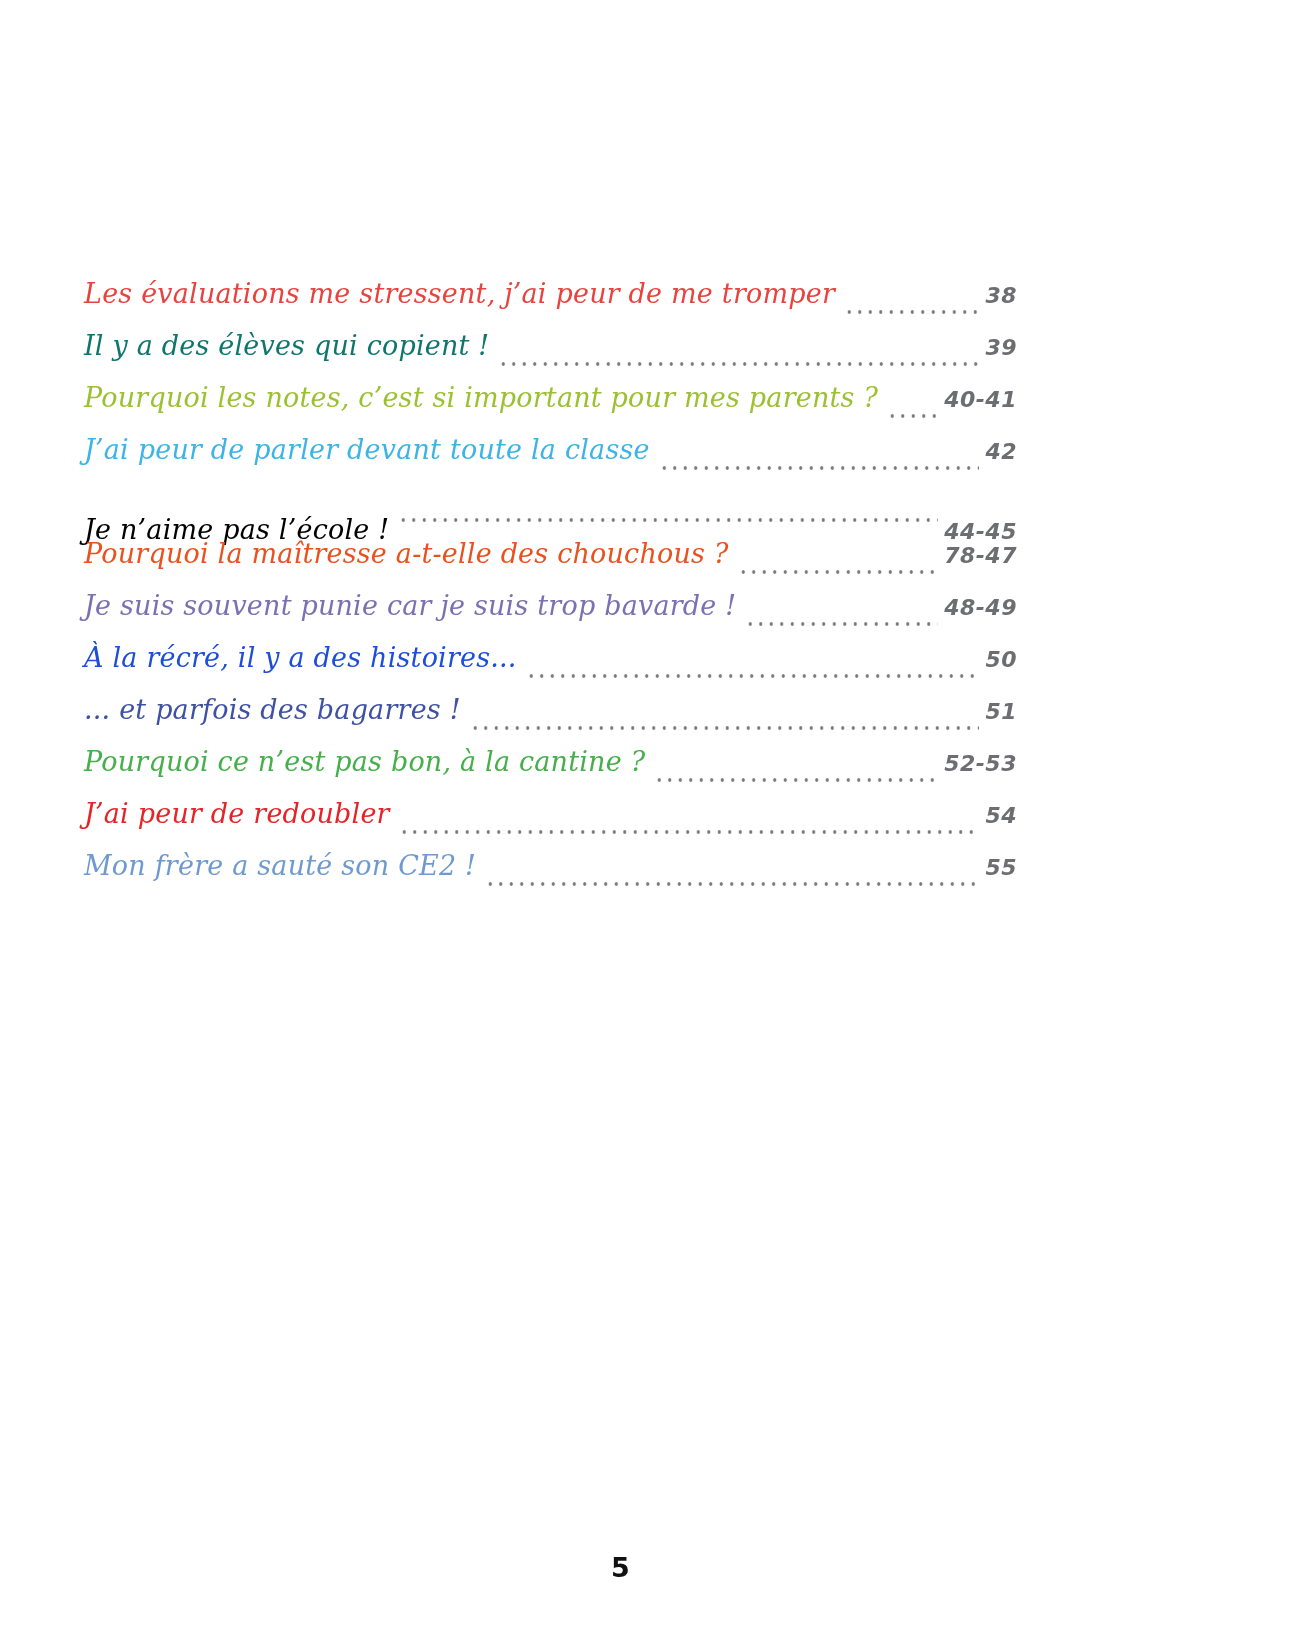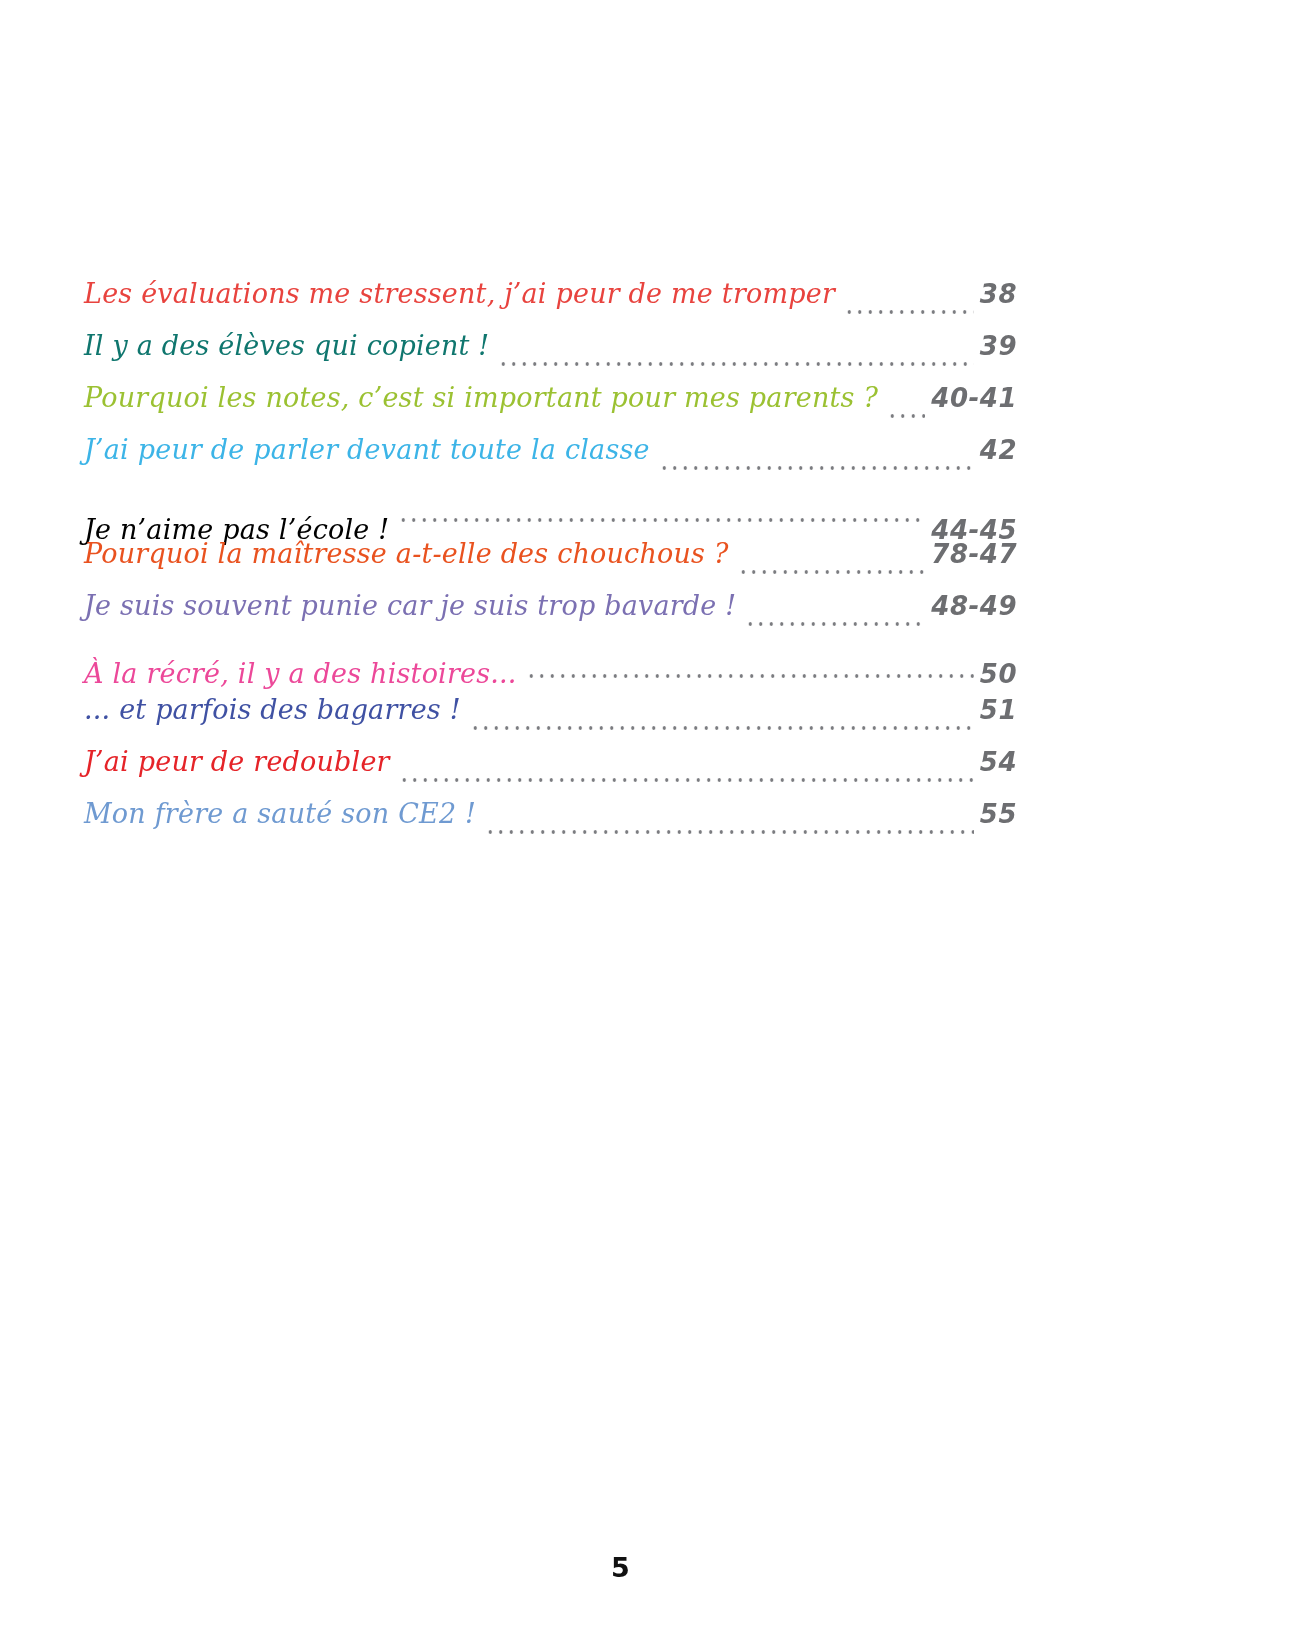--- a/index.html
+++ b/index.html
@@ -38,21 +38,21 @@
     margin: 0 6px 0 9px;
     background-image: radial-gradient(circle, #7b7c80 1.5px, rgba(0,0,0,0) 2px);
     background-size: 10.5px 10px;
     background-repeat: repeat-x;
     background-position: left calc(100% - 13px);
     min-width: 20px;
   }
   .pagenum {
     font-family: "DejaVu Sans", sans-serif;
     font-weight: bold;
-    font-size: 26px;
+    font-size: 22px;
     color: #6d6e71;
     white-space: nowrap;
     letter-spacing: 0.5px;
   }
   .footer-pagenum {
     position: absolute;
     top: 1552px;
     left: 0;
     right: 50px;
     text-align: center;
@@ -104,31 +104,36 @@
       <span class="pagenum">78-47</span>
     </div>
 
     <div class="toc-entry">
       <span class="title" style="color: rgb(123, 112, 178);">Je suis souvent punie car je suis trop bavarde !</span>
       <span class="leader"></span>
       <span class="pagenum">48-49</span>
     </div>
 
     <div class="toc-entry">
-      <span class="title" style="color: #ec4899; margin-top: 16px;">À la récré, il y a des histoires...</span>
+      <span class="title" style="color: #1d4ed8;">À la récré, il y a des histoires...</span>
       <span class="leader"></span>
       <span class="pagenum">50</span>
     </div>
 
     <div class="toc-entry">
       <span class="title" style="color: rgb(63, 81, 163);">... et parfois des bagarres !</span>
       <span class="leader"></span>
       <span class="pagenum">51</span>
     </div>
 
+    <div class="toc-entry">
+      <span class="title" style="color: rgb(69, 176, 75);">Pourquoi ce n’est pas bon, à la cantine ?</span>
+      <span class="leader"></span>
+      <span class="pagenum">52-53</span>
+    </div>
 
     <div class="toc-entry">
       <span class="title" style="color: rgb(229, 35, 40);">J’ai peur de redoubler</span>
       <span class="leader"></span>
       <span class="pagenum">54</span>
     </div>
 
     <div class="toc-entry">
       <span class="title" style="color: rgb(111, 154, 209);">Mon frère a sauté son CE2 !</span>
       <span class="leader"></span>

